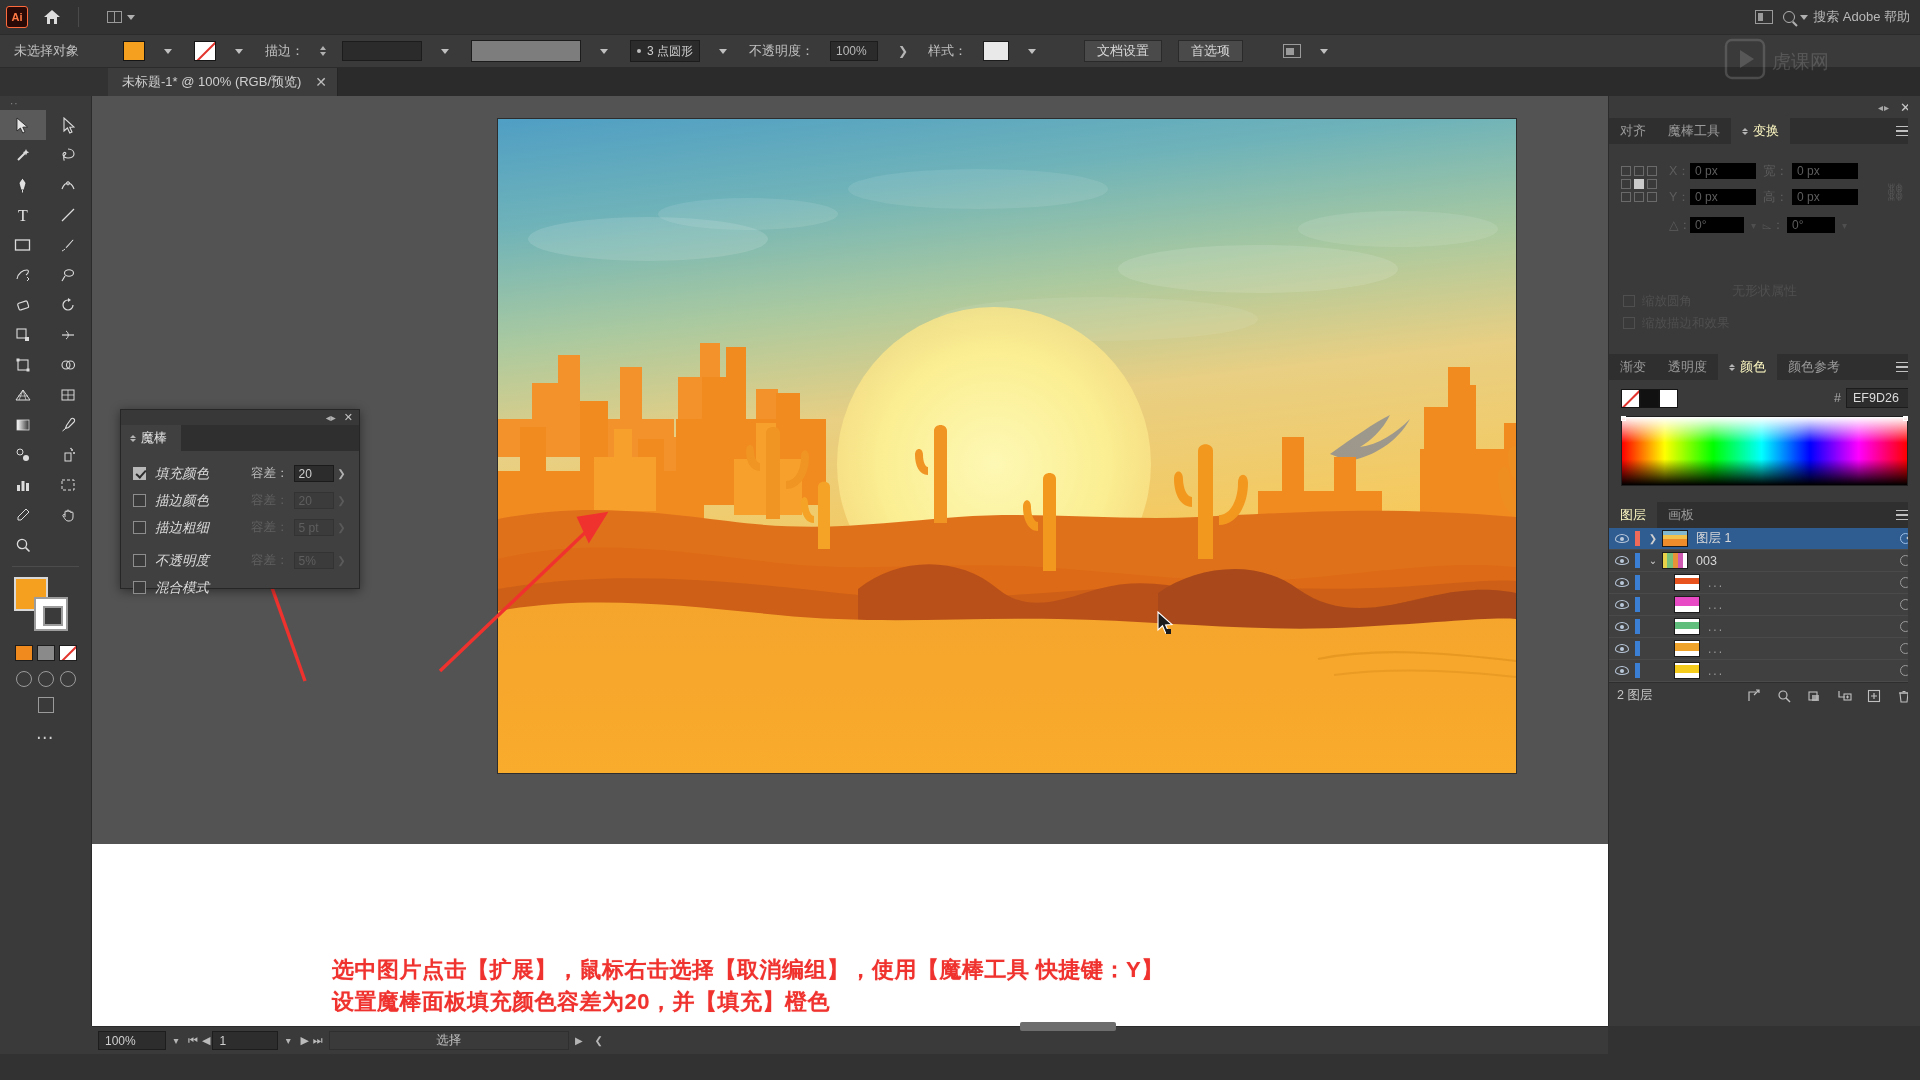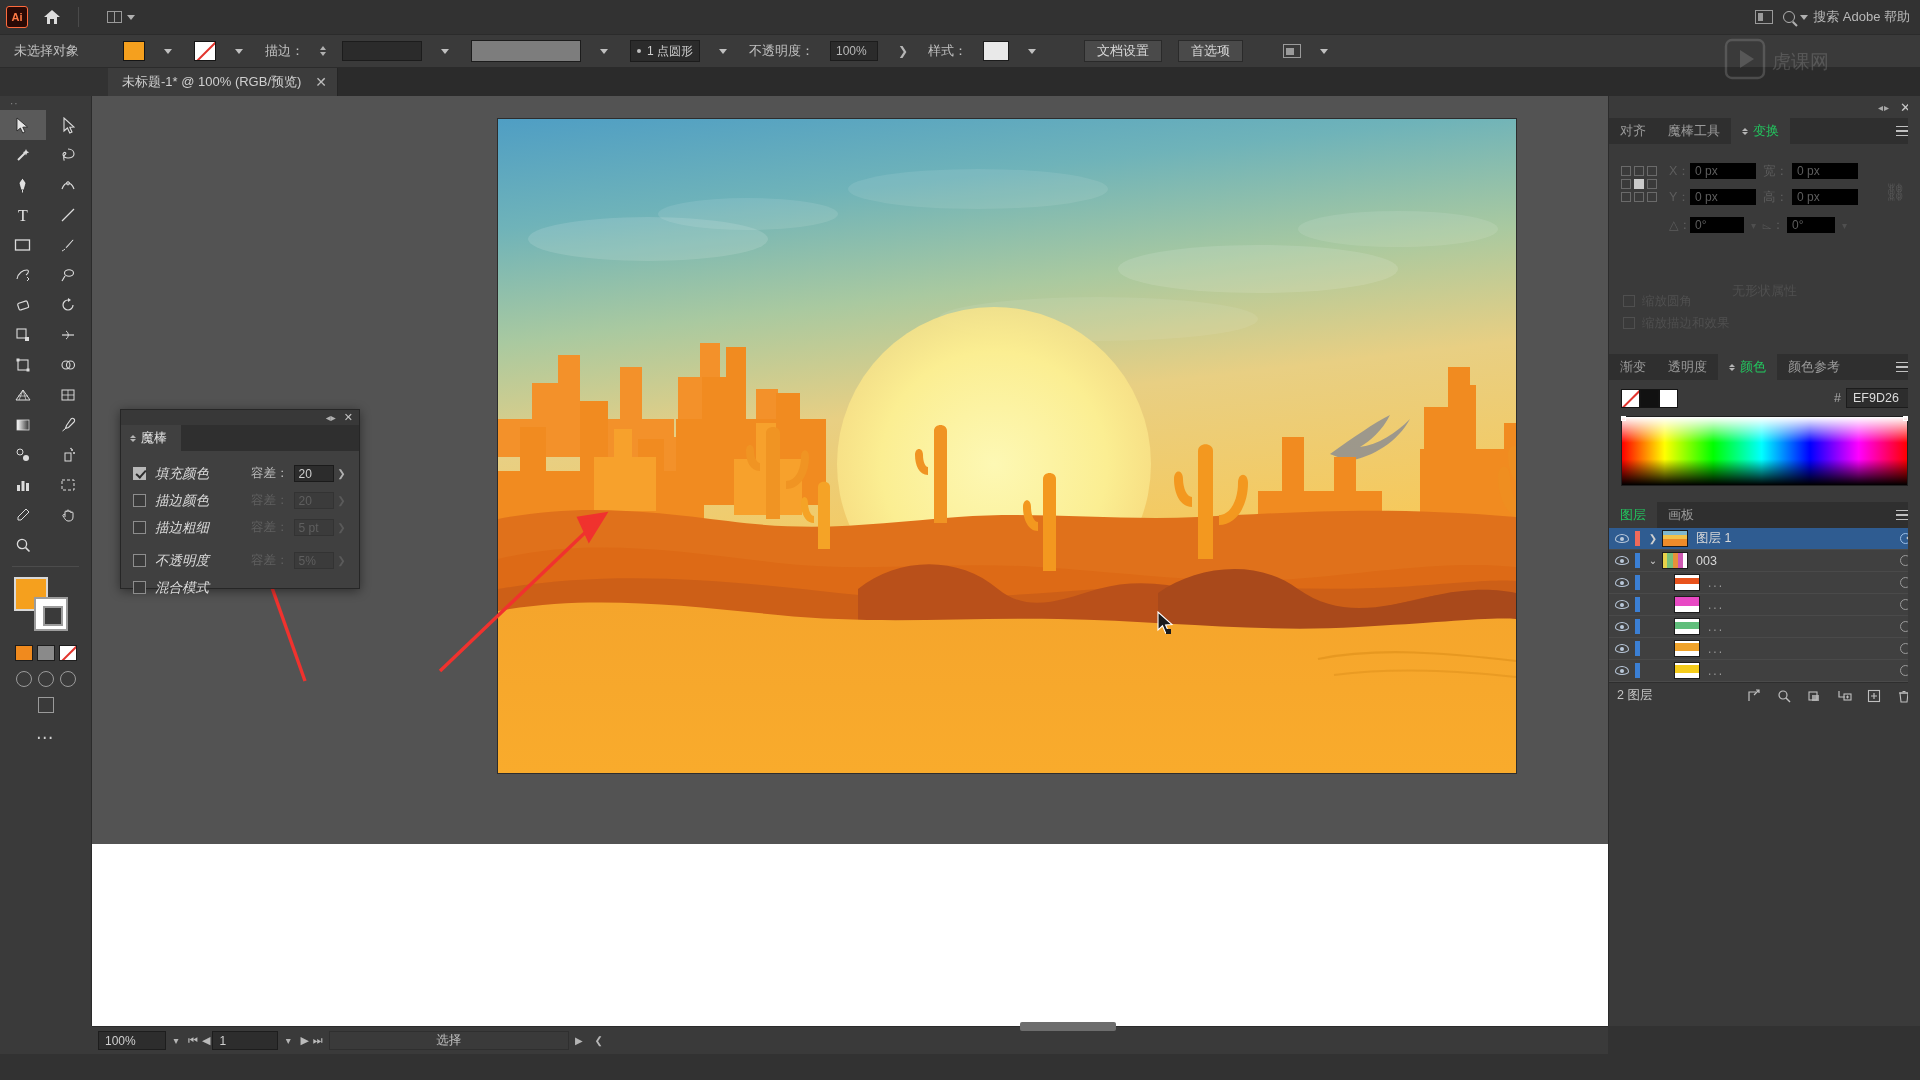--- a/index.html
+++ b/index.html
@@ -120,21 +120,21 @@
   
   .dock{position:absolute;left:1608px;top:96px;width:312px;height:930px;background:#3a3a3a;border-left:1px solid #2b2b2b;}
   .dock-rail{position:absolute;left:1908px;top:96px;width:12px;height:930px;background:#3a3a3a;}
 
   .panel{background:#3a3a3a;}
   .panel-top{height:22px;display:flex;align-items:center;justify-content:flex-end;gap:10px;padding-right:9px;}
   .p-dd{color:#a8a8a8;font-size:10px;letter-spacing:1px;}
   .p-x{color:#c8c8c8;font-size:13px;line-height:1;}
   .tabrow{height:26px;background:#2f2f2f;display:flex;align-items:stretch;}
   .ptab{display:flex;align-items:center;padding:0 11px;color:#9b9b9b;font-size:13px;gap:5px;}
-  .ptab.act{background:#3a3a3a;color:#22c55e;}
+  .ptab.act{background:#3a3a3a;color:#fef9c3;}
   .burger{margin-left:auto;display:flex;flex-direction:column;justify-content:center;gap:3px;padding:0 10px;}
   .burger i{display:block;width:14px;height:1.6px;background:#c0c0c0;}
 
   
   .xf{height:200px;background:#3a3a3a;position:relative;padding:14px 12px 0 12px;}
   .ref9{position:absolute;left:12px;top:22px;width:36px;height:36px;display:grid;grid-template-columns:repeat(3,1fr);grid-template-rows:repeat(3,1fr);gap:3px;}
   .ref9 span{border:1px solid #6a6a6a;background:#3a3a3a;}
   .ref9 span.mid{background:#cacaca;border-color:#cacaca;}
   .xf-fields{margin-left:48px;}
   .xf-line{display:flex;align-items:center;height:26px;gap:6px;}
@@ -241,21 +241,21 @@
     <span class="spinner">
         <i class="sp-up"></i>
         <i class="sp-dn"></i>
       </span>
     <span class="field stroke-wt"></span>
     <span class="mini-caret"></span>
     <span class="gray-bar"></span>
     <span class="mini-caret"></span>
     <span class="profile">
       <i class="dot"></i>
-      <span>1 点圆形</span>
+      <span>3 点圆形</span>
     </span>
     <span class="mini-caret"></span>
     <span class="cb-label">不透明度：</span>
     <span class="field w48">100%</span>
     <span class="chev">❯</span>
     <span class="cb-label">样式：</span>
     <span class="style-sw"></span>
     <span class="mini-caret"></span>
     <span style="width:10px"></span>
     <span class="btn">文档设置</span>
@@ -599,20 +599,24 @@
 
         <g fill="#ef8e20">
           <path d="M1056 320 h30 v186 h-30 z"></path>
           <path d="M1026 400 c-16 0 -26 -20 -26 -42 0 -14 12 -14 12 0 0 16 8 30 14 30 z"></path>
         </g>
       </svg>
     </div>
 
     <div class="white-strip"></div>
 
+    <div class="ann-text">
+      <div>选中图片点击【扩展】，鼠标右击选择【取消编组】，使用【魔棒工具 快捷键：Y】</div>
+      <div>设置魔棒面板填充颜色容差为20，并【填充】橙色</div>
+    </div>
 
     <svg class="arrow-svg">
       <g stroke="#f0322e" stroke-width="3.4" fill="#f0322e">
         <line x1="213" y1="585" x2="137" y2="370"></line>
         <polygon points="132,352 144,378 122,376"></polygon>
         <line x1="348" y1="575" x2="500" y2="430"></line>
         <polygon points="513,418 497,444 487,422"></polygon>
       </g>
     </svg>
 

